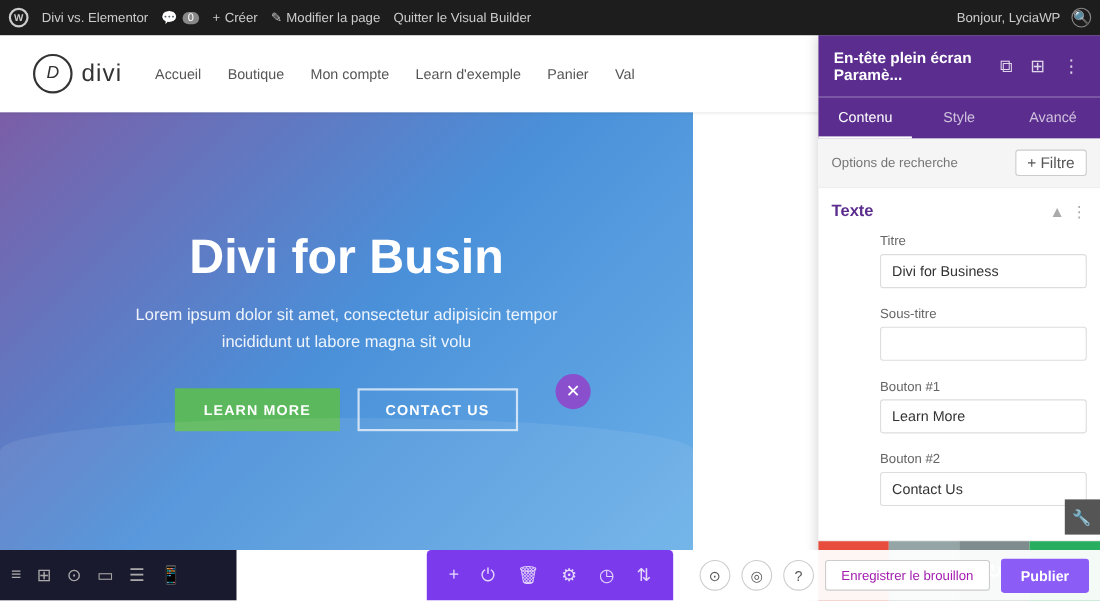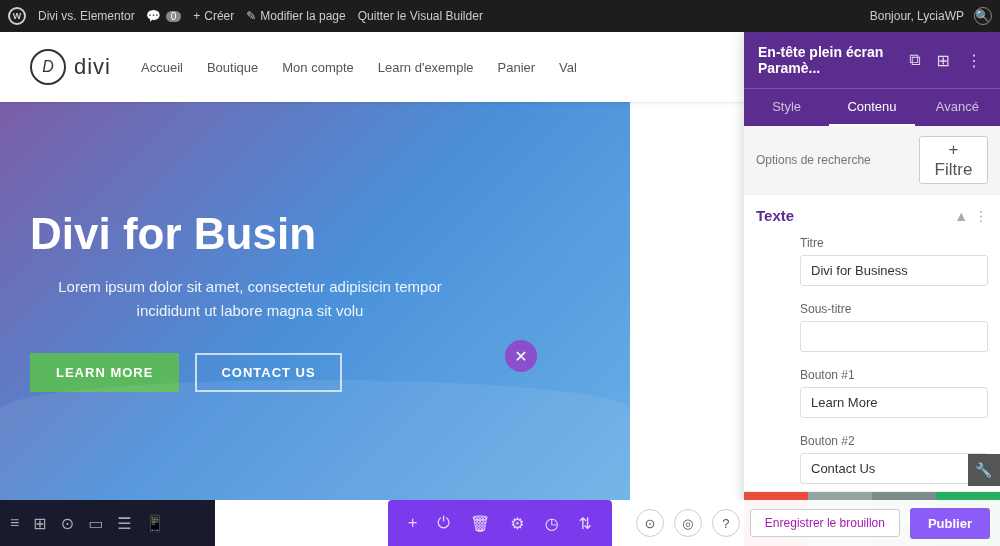--- a/index.html
+++ b/index.html
@@ -99,21 +99,21 @@
     
     .hero {
       position: absolute;
       top: 102px;
       left: 0;
       width: 630px;
       bottom: 46px;
       background: linear-gradient(135deg, #7b5ea7 0%, #4a90d9 50%, #6ab0e8 100%);
       display: flex;
       flex-direction: column;
-      align-items: flex-start;
+      align-items: center;
       justify-content: center;
       text-align: center;
       padding: 32px 30px;
       overflow: hidden;
     }
     .hero::before {
       content: '';
       position: absolute;
       bottom: 0; left: 0; right: 0;
       height: 120px;
@@ -319,21 +319,21 @@
       border: none;
       background: transparent;
       font-size: 12px;
       color: #999;
       outline: none;
     }
     .filter-btn {
       background: #fff;
       border: 1px solid #ccc;
       padding: 3px 10px;
-      font-size: 17px;
+      font-size: 14px;
       cursor: pointer;
       border-radius: 3px;
       color: #555;
       display: flex;
       align-items: center;
       gap: 4px;
     }
 
     .panel-body {
       flex: 1;
@@ -478,25 +478,25 @@
 </div>
 
 <div class="settings-panel">
   <div class="panel-header">
     <span class="panel-title">En-tête plein écran Paramè...</span>
     <span class="panel-header-icon">⧉</span>
     <span class="panel-header-icon">⊞</span>
     <span class="panel-header-icon">⋮</span>
   </div>
   <div class="panel-tabs">
+    <div class="panel-tab active">
+      <span>Contenu</span>
+    </div>
     <div class="panel-tab">
       <span>Style</span>
-    </div>
-    <div class="panel-tab active">
-      <span>Contenu</span>
     </div>
     <div class="panel-tab">
       <span>Avancé</span>
     </div>
   </div>
   <div class="panel-search">
     <input class="search-input" type="text" placeholder="Options de recherche" style="">
     <button class="filter-btn">+ Filtre</button>
   </div>
   <div class="panel-body">

